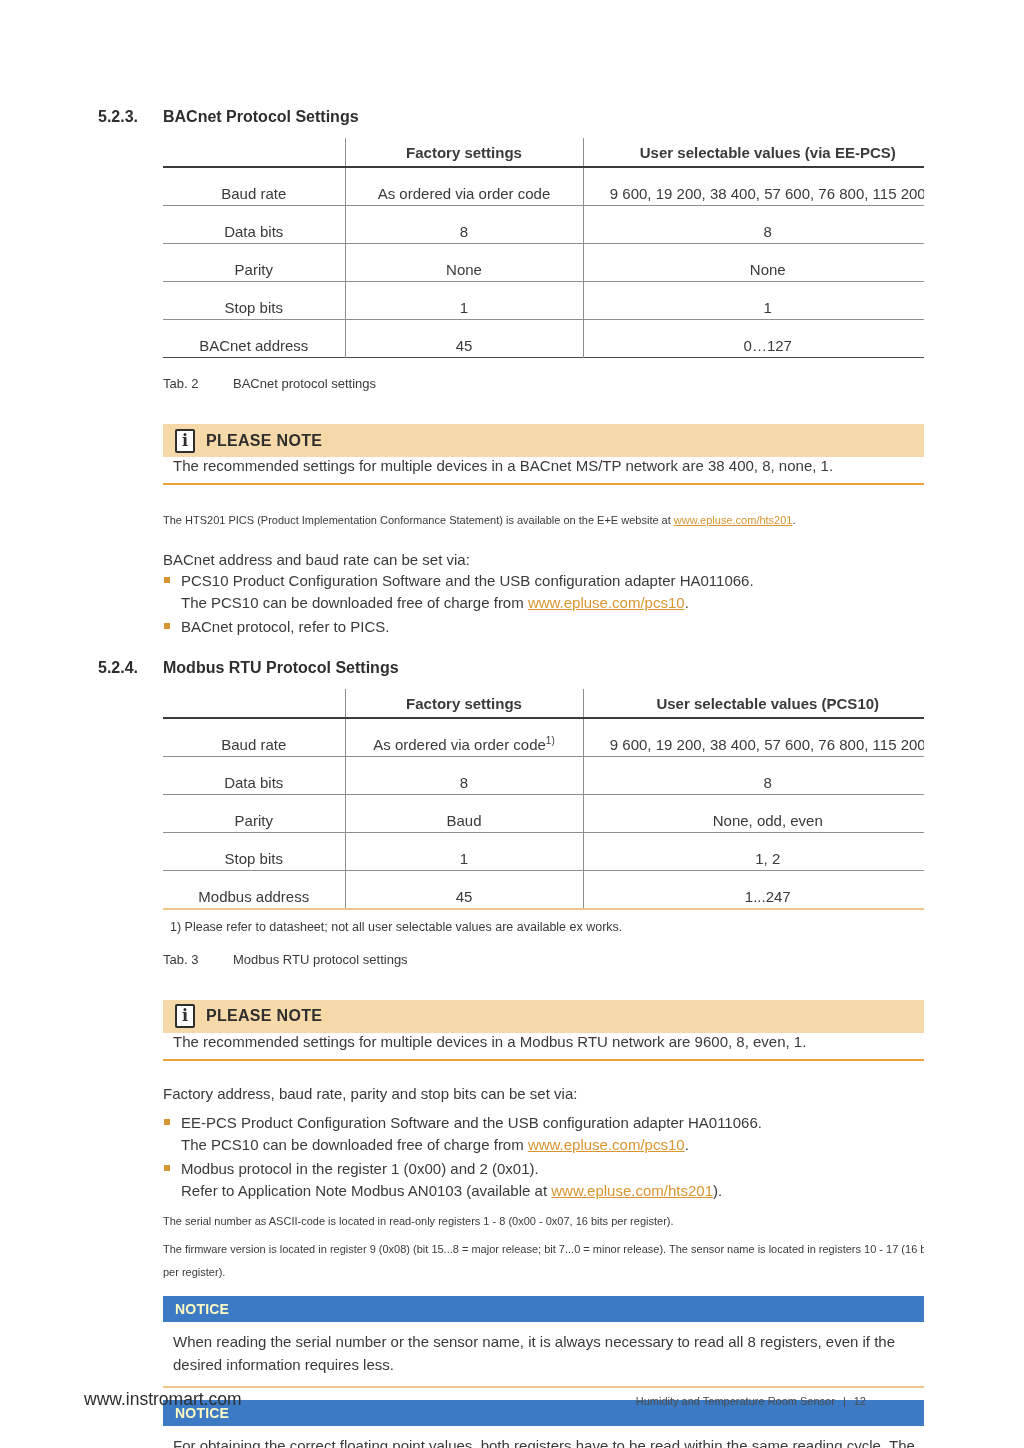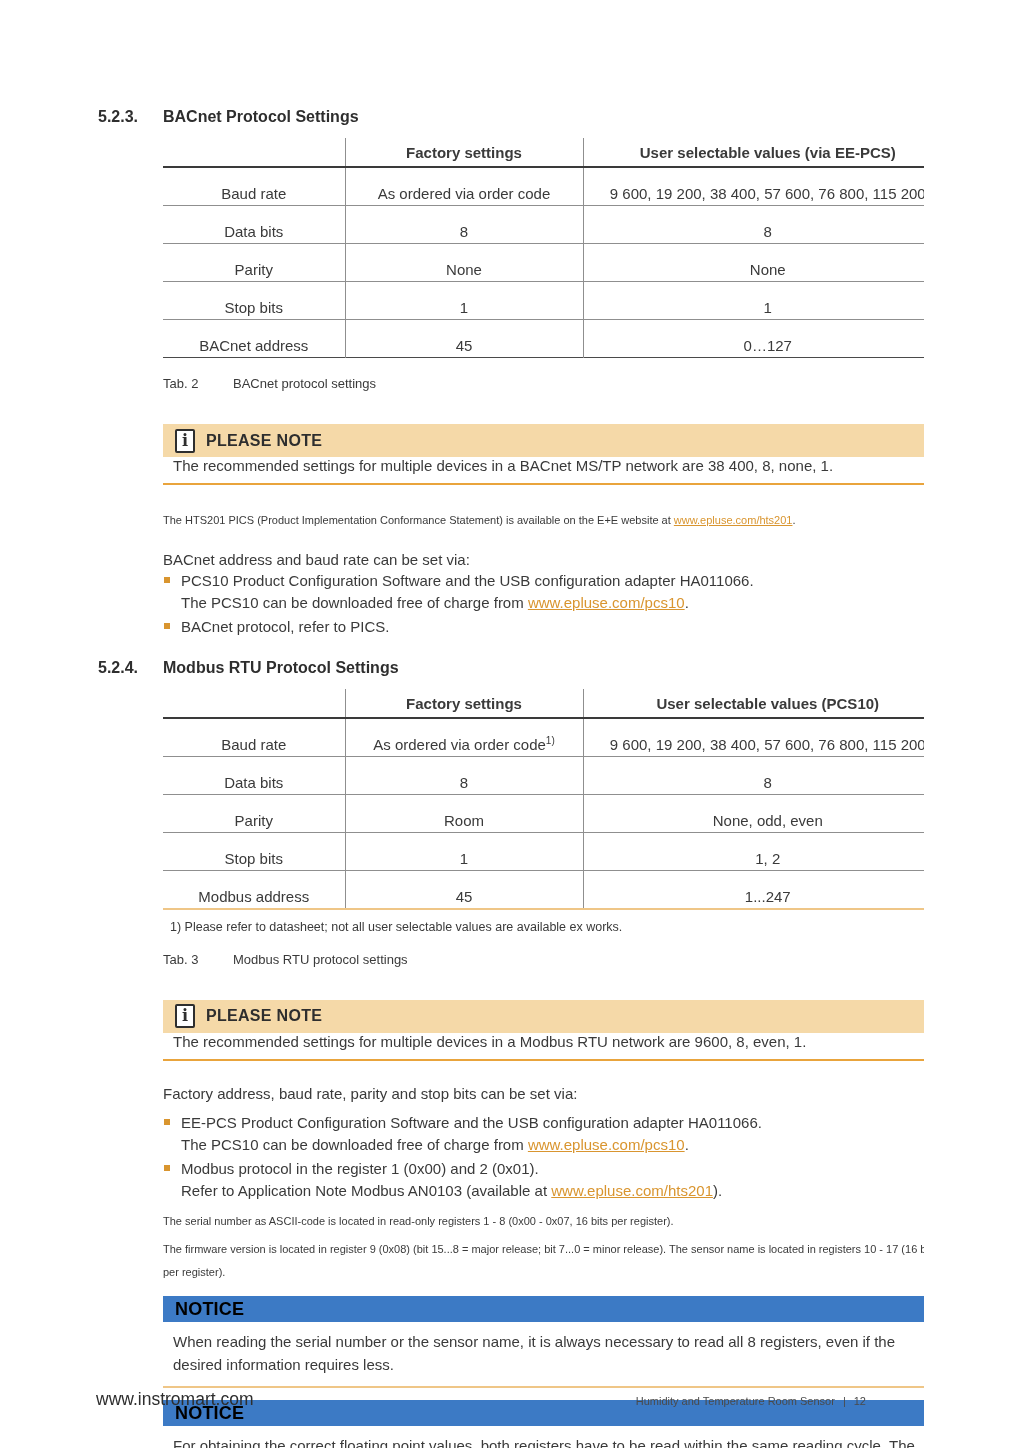--- a/index.html
+++ b/index.html
@@ -96,21 +96,21 @@
     border-bottom:2px solid var(--note-rule);
   }
   
   .notice-box{margin-top:12px;}
   .notice-head{
     background:var(--notice-blue);
     height:26px;
     display:flex;align-items:center;
     padding-left:12px;
   }
-  .notice-title{color:#000000;font-weight:bold;font-size:18px;letter-spacing:.2px;}
+  .notice-title{color:#fef9c3;font-weight:bold;font-size:14px;letter-spacing:.2px;}
   .notice-body{
     font-size:15px;
     line-height:22.5px;
     padding:9px 10px 10px 10px;
     border-bottom:2px solid var(--tan-rule);
   }
   
   .para{font-size:11px;line-height:22.5px;}
   a.link{color:var(--link);text-decoration:underline;cursor:pointer;}
   .list-intro{font-size:15px;}
@@ -126,21 +126,21 @@
   .mt-intro1{margin-top:19px;}
   .mt-h2{margin-top:21px;}
   .mt-note2{margin-top:33px;}
   .mt-intro2{margin-top:24px;margin-bottom:10px;}
   .mt-serial{margin-top:8px;}
   .mt-firmware{margin-top:6px;}
   .mt-notice1{margin-top:13px;}
   
   .footer{
     position:absolute;
-    left:16px;right:0;
+    left:4px;right:0;
     bottom:38px;
     display:flex;
     justify-content:space-between;
     align-items:baseline;
     padding-left:80px;
     padding-right:58px;
   }
   .footer-site{font-size:17.5px;color:#2E2E2E;}
   .footer-right{font-size:11px;color:#4A4A4A;display:flex;gap:8px;align-items:baseline;}
 </style>
@@ -251,21 +251,21 @@
             <td>As ordered via order code<sup>1)</sup></td>
             <td>9 600, 19 200, 38 400, 57 600, 76 800, 115 200</td>
           </tr>
           <tr>
             <td>Data bits</td>
             <td>8</td>
             <td>8</td>
           </tr>
           <tr>
             <td>Parity</td>
-            <td>Room</td>
+            <td>Baud</td>
             <td>None, odd, even</td>
           </tr>
           <tr>
             <td>Stop bits</td>
             <td>1</td>
             <td>1, 2</td>
           </tr>
           <tr>
             <td>Modbus address</td>
             <td>45</td>

